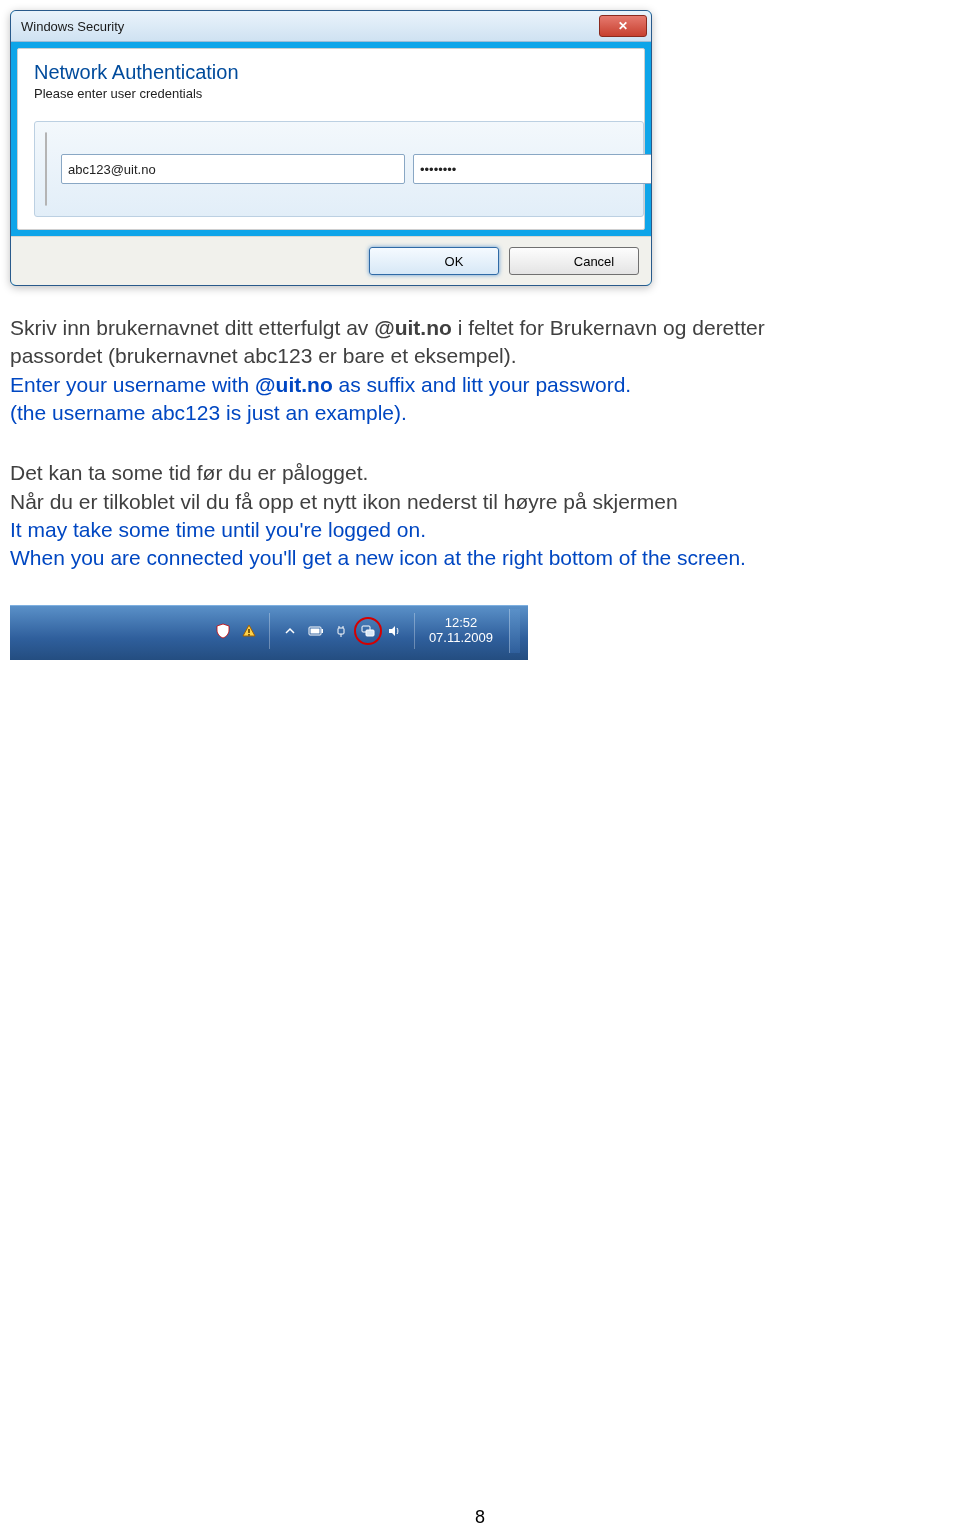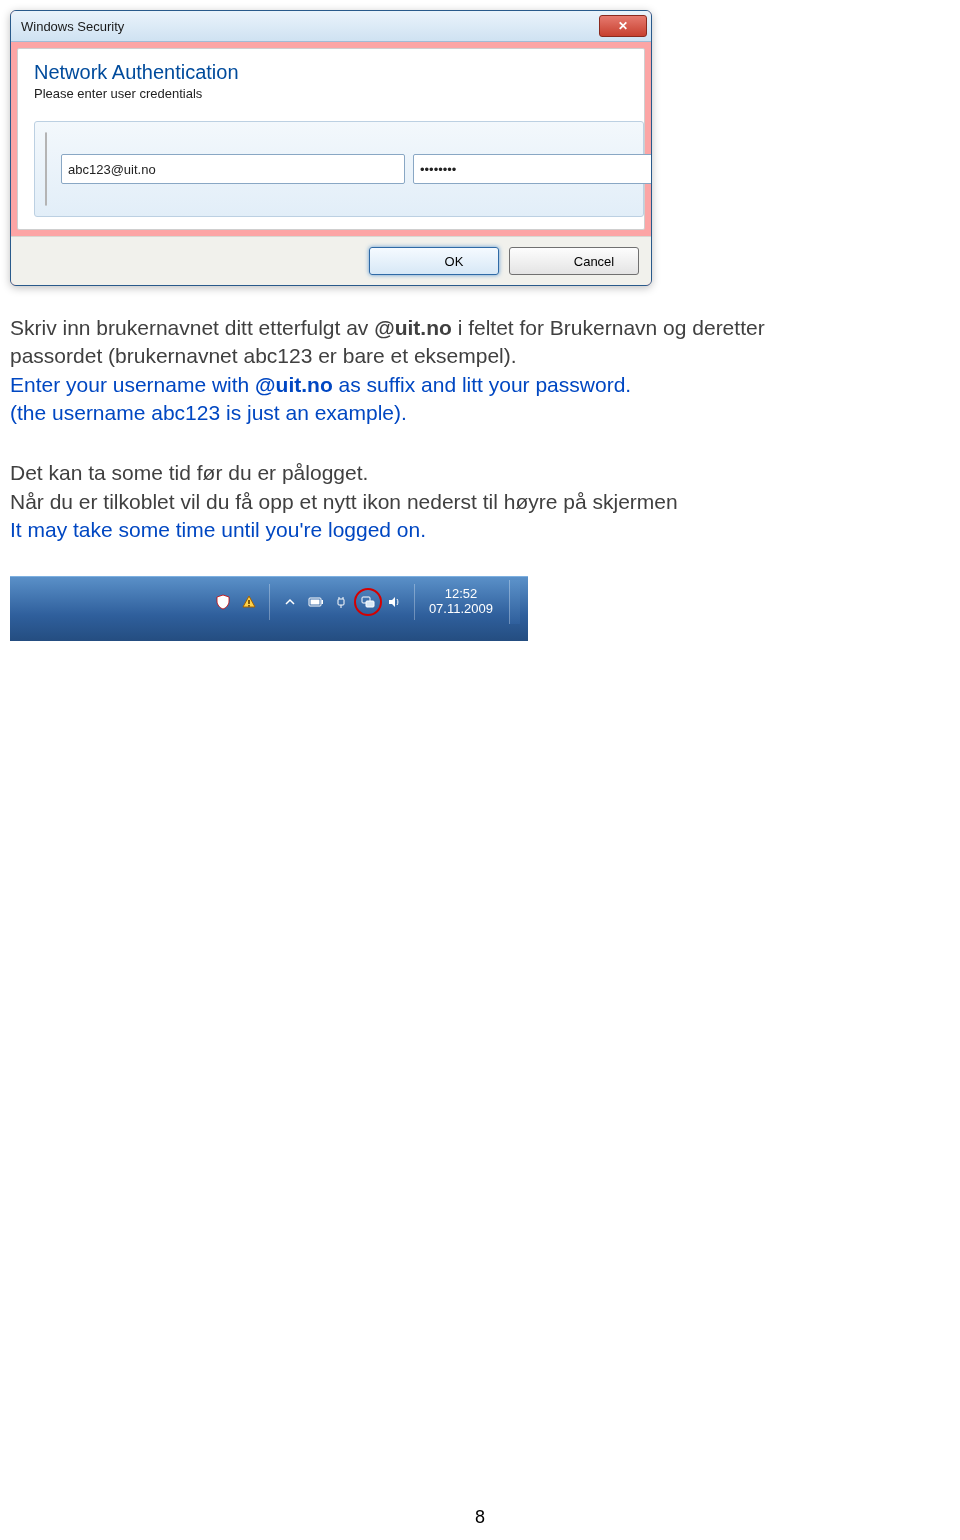--- a/index.html
+++ b/index.html
@@ -15,21 +15,21 @@
     padding: 10px 0 0 0;
   }
   
   .dialog {
     width: 640px;
     margin-left: 10px;
     border: 1px solid #295a8b;
     border-radius: 6px;
     box-shadow: 0 2px 8px rgba(0,0,0,0.25);
     overflow: hidden;
-    background: #fca5a5;
+    background: #0ea5e9;
   }
   .titlebar {
     height: 30px;
     background: linear-gradient(#eaf3fb, #cfe2f2);
     border-bottom: 1px solid #9fbcd6;
     display: flex;
     align-items: center;
     padding: 0 4px 0 10px;
     font-size: 13px;
     color: #1a1a1a;
@@ -148,21 +148,21 @@
     margin: 30px 0 0 10px;
   }
   .tray {
     width: 510px;
     height: 50px;
     background: linear-gradient(#5a90c8, #2f5f9c 60%, #244d80);
     border-top: 1px solid #7eb0e0;
     display: flex;
     align-items: center;
     justify-content: flex-end;
-    padding: 0 8px 14px 0;
+    padding: 0 8px 4px 0;
     gap: 6px;
     color: #fff;
     font-size: 13px;
     position: relative;
   }
   .tray-icon {
     width: 20px;
     height: 20px;
     display: flex;
     align-items: center;
@@ -244,20 +244,21 @@
     <span class="blk">Skriv inn brukernavnet ditt etterfulgt av </span><span class="blk bold">@uit.no</span><span class="blk"> i feltet for Brukernavn og deretter</span><br>
     <span class="blk">passordet (brukernavnet abc123 er bare et eksempel).</span><br>
     <span class="blue">Enter your username with </span><span class="blue bold">@uit.no</span><span class="blue"> as suffix and litt your password.</span><br>
     <span class="blue"> (the username abc123 is just an example).</span>
   </div>
 
   <div class="instr para">
     <span class="blk">Det kan ta some tid før du er pålogget.</span><br>
     <span class="blk">Når du er tilkoblet vil du få opp et nytt ikon nederst til høyre på skjermen</span><br>
     <span class="blue">It may take some time until you're logged on.</span><br>
+    <span class="blue">When you are connected you'll get a new icon at the right bottom of the screen.</span>
   </div>
 
   <div class="tray-wrap">
     <div class="tray">
       <div class="tray-icon">
         <svg width="16" height="16" viewBox="0 0 16 16">
             <path d="M8 1l6 2v4c0 4-3 7-6 8-3-1-6-4-6-8V3l6-2z" fill="#fff" stroke="#c00" stroke-width="0.8"></path>
           </svg>
       </div>
       <div class="tray-icon">

